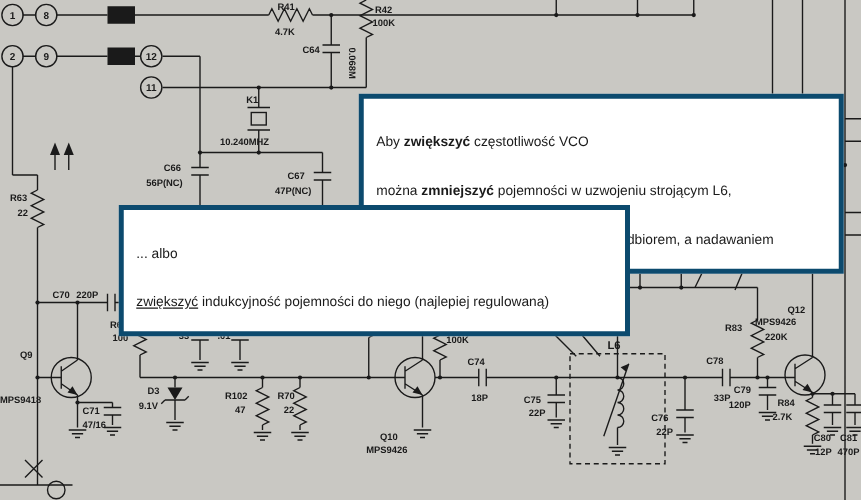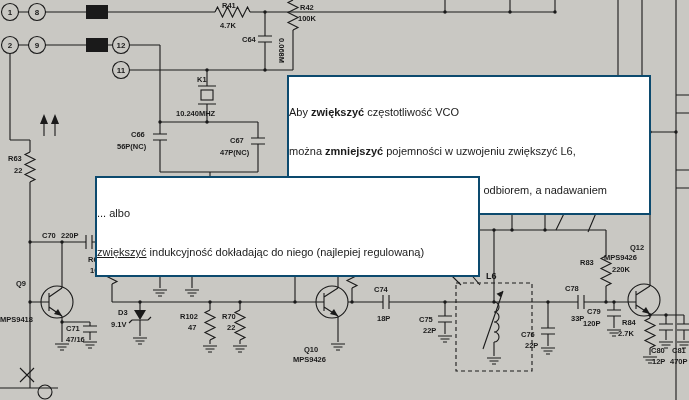--- a/index.html
+++ b/index.html
@@ -6,22 +6,22 @@
   .stage{position:relative;width:689px;height:400px;background:var(--bg,#c9c8c3);overflow:hidden;
          font-family:"Liberation Sans",sans-serif;color:var(--ink,#1a1a1a)}
   .stage svg{position:absolute;left:0;top:0;color:var(--ink,#1a1a1a)}
   svg *{stroke:currentColor;stroke-width:1.1;fill:none}
   svg text{stroke:none;fill:currentColor}
   svg .fill{fill:currentColor;stroke:none}
   svg .dash{stroke-dasharray:4 3}
   .lbl{font:700 7.5px "Liberation Sans",sans-serif}
   .pin{font:700 8px "Liberation Sans",sans-serif}
   .l6lbl{font:700 9px "Liberation Sans",sans-serif}
-  .callout{position:absolute;background:var(--paper,#fff);border:2px solid #0c4a6e;
-           padding:3px 0;font-size:11px;line-height:13px;white-space:pre-wrap}
+  .callout{position:absolute;background:var(--paper,#fff);border:4px solid #0c4a6e;
+           padding:3px 10px;font-size:11px;line-height:13px;white-space:pre-wrap}
   .callout b{font-weight:700}
   .callout .u{text-decoration:underline}
 </style>
 </head>
 <body>
 
 <div class="stage">
 <svg width="689" height="400" viewBox="0 0 689 400">
   <defs>
     <path id="rv" d="M0 0 L-5 2.5 L5 7.5 L-5 12.5 L5 17.5 L-5 22.5 L5 27.5 L0 30"></path>
@@ -325,21 +325,21 @@
     <path d="M44 124V136 M55 124V136"></path>
   </g>
   <g>
     <circle cx="45" cy="392" r="7"></circle>
     <path d="M20 368L34 382 M34 368L20 382"></path>
   </g>
 </svg>
 
 <div class="callout" style="left:287px;top:75px;width:360px">
   <div><span>Aby </span><b>zwiększyć</b><span> częstotliwość VCO</span></div>
-  <div><span>można </span><b>zmniejszyć</b><span> pojemności w uzwojeniu zwiększyć L6,</span></div>
+  <div><span>można </span><b>zmniejszyć</b><span> pojemności w uzwojeniu strojącym L6,</span></div>
   <div><span>ale wtedy zmienią się proporcje między odbiorem, a nadawaniem</span></div>
 </div>
 
-<div class="callout" style="left:95px;top:176px;width:381px">
+<div class="callout" style="left:95px;top:164px;width:381px">
   <div><span>... albo</span></div>
-  <div><span class="u">zwiększyć</span><span> indukcyjność dokładając do niego (najlepiej regulowaną)</span></div>
+  <div><span class="u">zwiększyć</span><span> indukcyjność pojemności do niego (najlepiej regulowaną)</span></div>
 </div>
 </div>
 
 </body></html>

